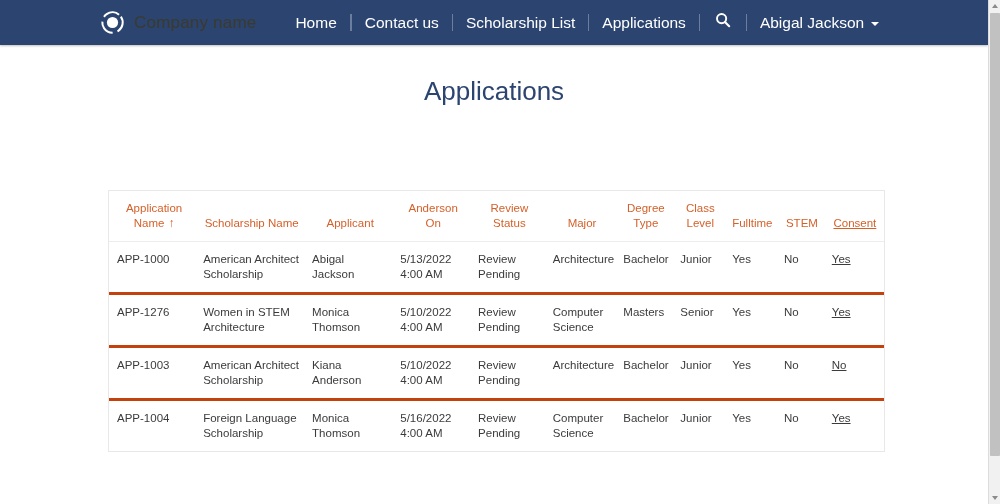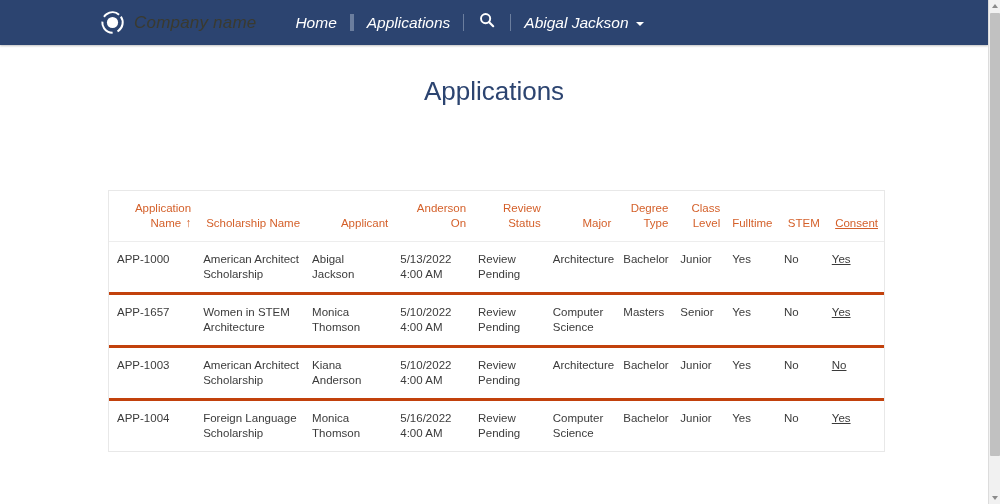--- a/index.html
+++ b/index.html
@@ -26,21 +26,20 @@
     position: absolute;
     top: 0;
     left: 0;
     width: 988px;
     height: 45px;
     background: #2c4470;
     display: flex;
     align-items: center;
     padding-left: 100px;
     box-shadow: 0 1px 2px rgba(0,0,0,0.25);
-    font-style: italic;
   }
 
   .brand {
     display: flex;
     align-items: center;
     gap: 9px;
     margin-right: 26px;
   }
   .brand-logo {
     width: 25px;
@@ -114,21 +113,21 @@
 
   table.data-table {
     width: 100%;
     border-collapse: collapse;
     table-layout: fixed;
   }
   table.data-table th {
     color: #d4602a;
     font-size: 11.5px;
     font-weight: 400;
-    text-align: right;
+    text-align: center;
     padding: 10px 6px 10px 6px;
     vertical-align: bottom;
     border-bottom: 1px solid #ededed;
     line-height: 15px;
     cursor: pointer;
   }
   table.data-table td {
     color: #3b3b3b;
     font-size: 11.5px;
     text-align: left;
@@ -226,22 +225,28 @@
 
     <div class="nav-items">
 
       <a class="nav-link" href="#">
         <span>Home</span>
       </a>
       <span class="nav-sep"></span>
 
       <span class="nav-sep"></span>
 
-      <span class="nav-sep"></span>
-
+      <a class="nav-link" href="#">
+        <span>Contact us</span>
+      </a>
+      <span class="nav-sep"></span>
+
+      <a class="nav-link" href="#">
+        <span>Scholarship List</span>
+      </a>
       <span class="nav-sep"></span>
 
       <a class="nav-link" href="#">
         <span>Applications</span>
       </a>
       <span class="nav-sep"></span>
 
       <a class="nav-link search-link" href="#">
         <span>
           <svg width="16" height="16" viewBox="0 0 16 16" aria-hidden="true">
@@ -311,21 +316,21 @@
           <td class="c-review">Review Pending</td>
           <td class="c-major">Architecture</td>
           <td class="c-degree">Bachelor</td>
           <td class="c-class">Junior</td>
           <td class="c-fulltime">Yes</td>
           <td class="c-stem">No</td>
           <td class="c-consent">Yes</td>
         </tr>
 
         <tr>
-          <td class="c-appname">APP-1657</td>
+          <td class="c-appname">APP-1276</td>
           <td class="c-schname">Women in STEM Architecture</td>
           <td class="c-applicant">Monica Thomson</td>
           <td class="c-submitted">5/10/2022 4:00 AM</td>
           <td class="c-review">Review Pending</td>
           <td class="c-major">Computer Science</td>
           <td class="c-degree">Masters</td>
           <td class="c-class">Senior</td>
           <td class="c-fulltime">Yes</td>
           <td class="c-stem">No</td>
           <td class="c-consent">Yes</td>

